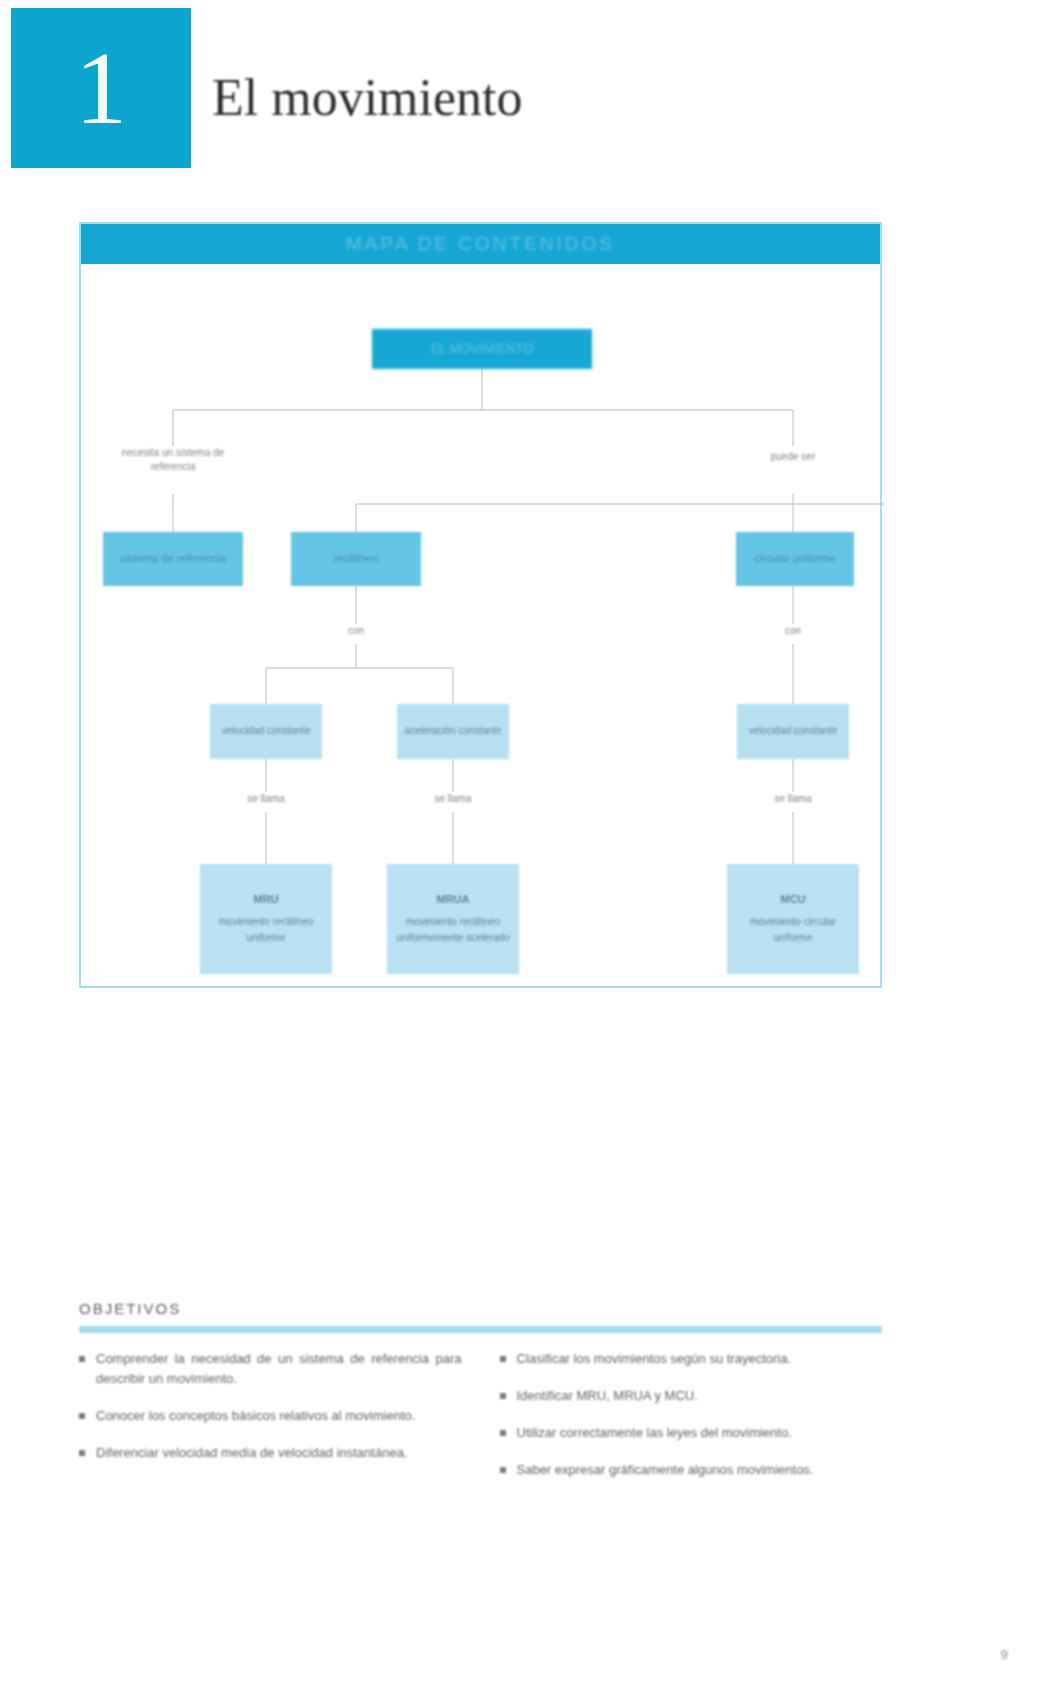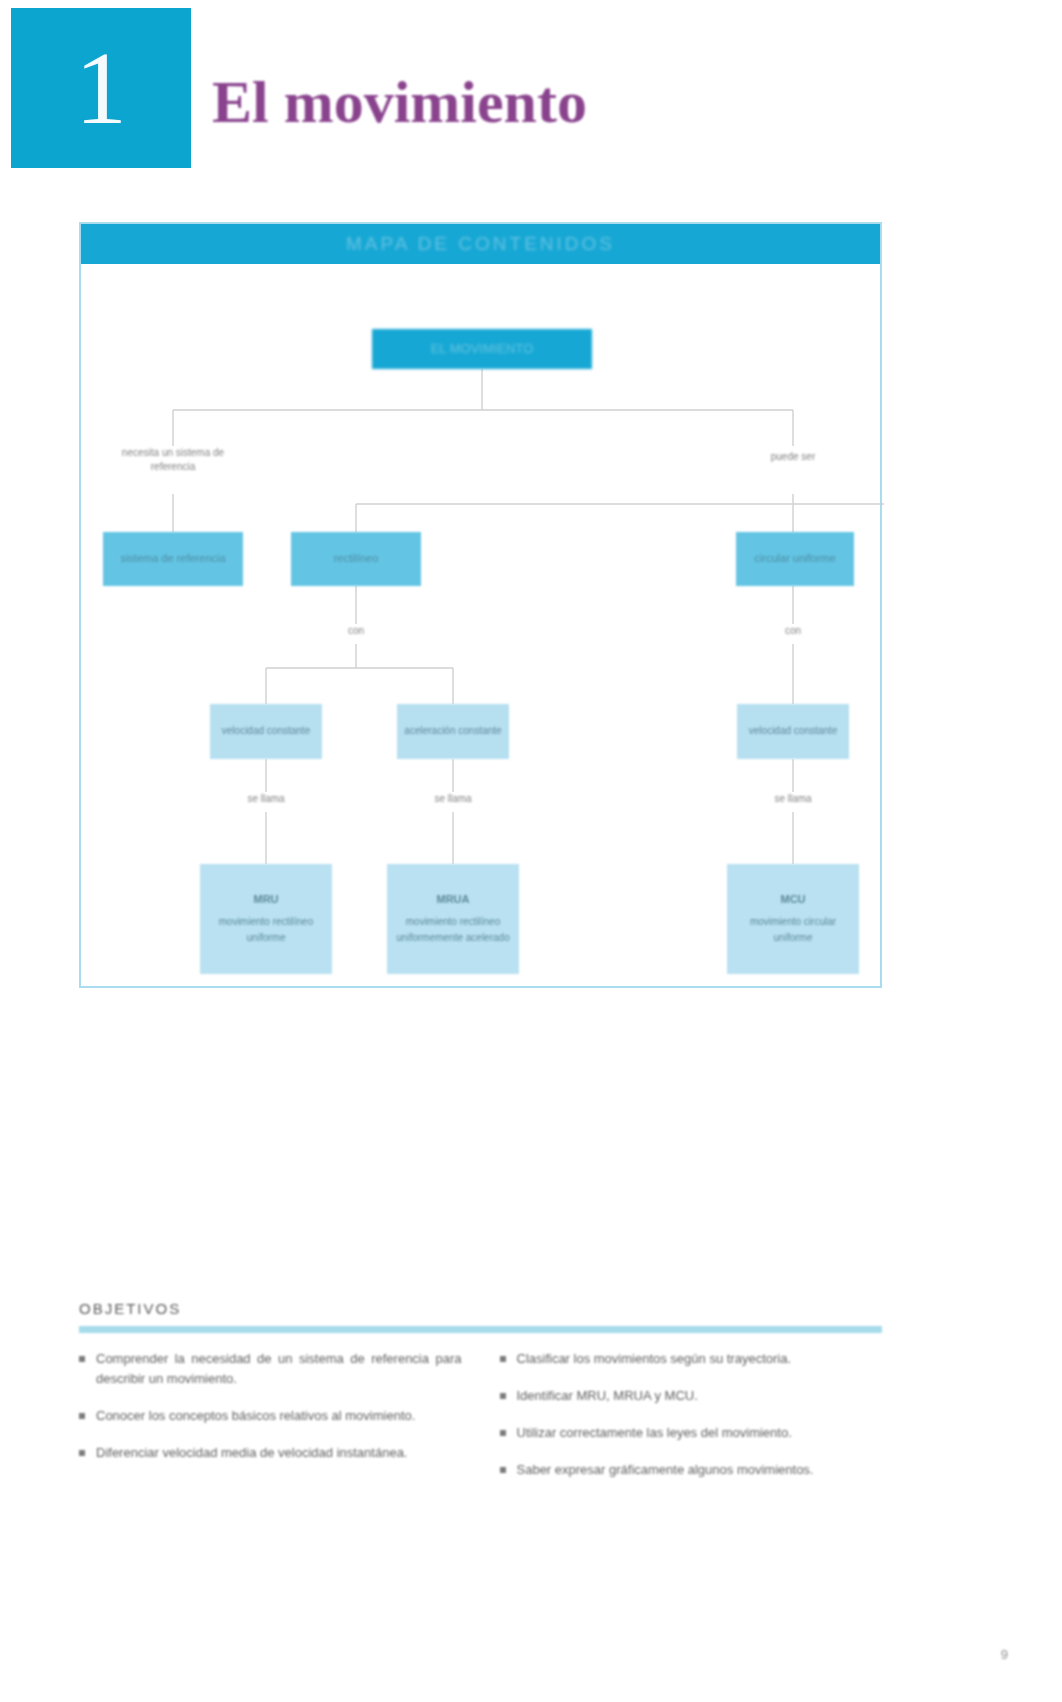--- a/index.html
+++ b/index.html
@@ -42,24 +42,24 @@
     font-weight: 400;
     letter-spacing: 0;
     opacity: 0.96;
     filter: blur(0.6px);
   }
   .chapter-title {
     position: absolute;
     left: 212px;
     top: 72px;
     font-family: "Liberation Serif", serif;
-    font-size: 60px;
+    font-size: 52px;
     line-height: 1;
-    color: #701a75;
-    font-weight: 700;
+    color: #000000;
+    font-weight: 400;
     filter: blur(0.9px);
     opacity: 0.82;
   }
 
   
   .concept-map {
     position: absolute;
     left: 79px;
     top: 222px;
     width: 803px;

